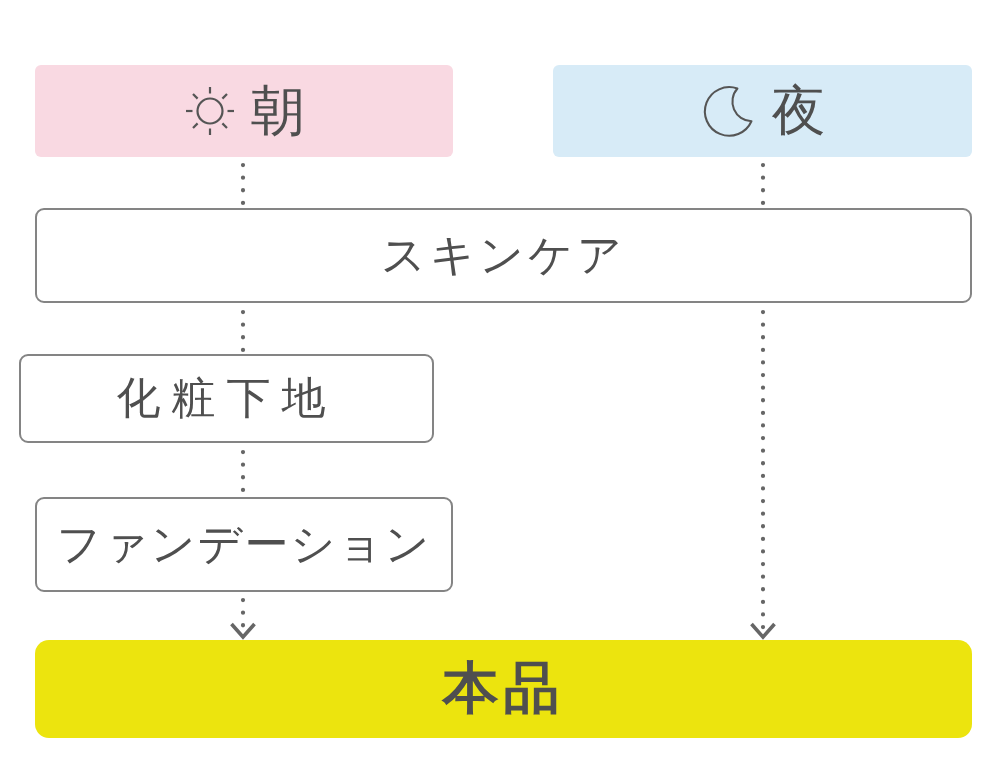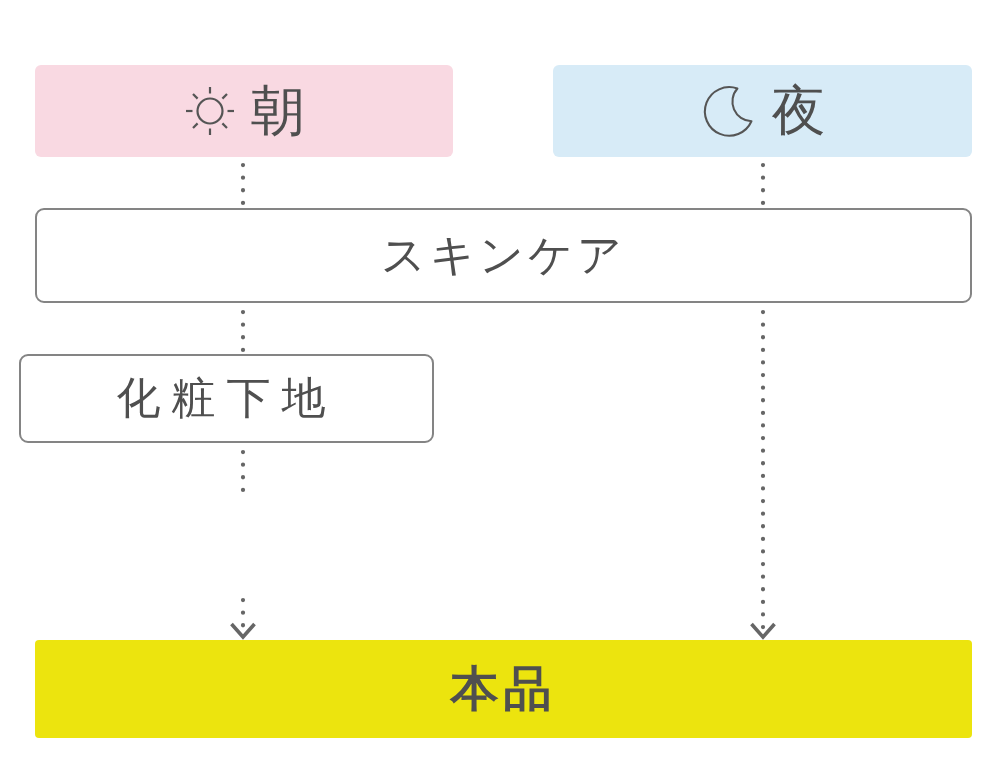--- a/index.html
+++ b/index.html
@@ -17,22 +17,22 @@
   .night   { left:553px; top:65px; width:419px; height:92px; background:#d7ebf7; }
   .step-box {
     background:#ffffff; border:2px solid #848484; border-radius:9px;
     font-size:44px;
   }
   .skincare    { left:35px; top:208px; width:937px; height:95px; letter-spacing:4px;justify-content:center; }
   .makeup-base { left:19px; top:354px; width:415px; height:89px; letter-spacing:11px; }
   .foundation  { left:35px; top:497px; width:418px; height:95px; letter-spacing:2px; }
   .product {
     left:35px; top:640px; width:937px; height:98px;
-    background:#ece40e; border-radius:4px;
-    font-size:48px; font-weight:bold; letter-spacing:5px;
+    background:#ece40e; border-radius:14px;
+    font-size:56px; font-weight:bold; letter-spacing:5px;
   }
   .connector { position:absolute; }
 </style>
 </head>
 <body>
 
 <div class="canvas">
 
   <div class="box header-box morning">
     <span class="icon">
@@ -76,20 +76,23 @@
   </svg>
 
   <div class="box step-box makeup-base">
     <span>化粧下地</span>
   </div>
 
   <svg class="connector" style="left:228px; top:443px;" width="30" height="54">
     <line x1="15" y1="9" x2="15" y2="50" stroke="#666666" stroke-width="4.2" stroke-linecap="round" stroke-dasharray="0.1 12.5"></line>
   </svg>
 
+  <div class="box step-box foundation">
+    <span>ファンデーション</span>
+  </div>
 
   <svg class="connector" style="left:228px; top:592px;" width="30" height="48">
     <line x1="15" y1="8" x2="15" y2="36" stroke="#666666" stroke-width="4.2" stroke-linecap="round" stroke-dasharray="0.1 12.5"></line>
     <polyline points="3.5,32 15,45 26.5,32" fill="none" stroke="#666666" stroke-width="3.6"></polyline>
   </svg>
 
   <svg class="connector" style="left:748px; top:303px;" width="30" height="337">
     <line x1="15" y1="9" x2="15" y2="325" stroke="#666666" stroke-width="4.2" stroke-linecap="round" stroke-dasharray="0.1 12.5"></line>
     <polyline points="3.5,321 15,334 26.5,321" fill="none" stroke="#666666" stroke-width="3.6"></polyline>
   </svg>

